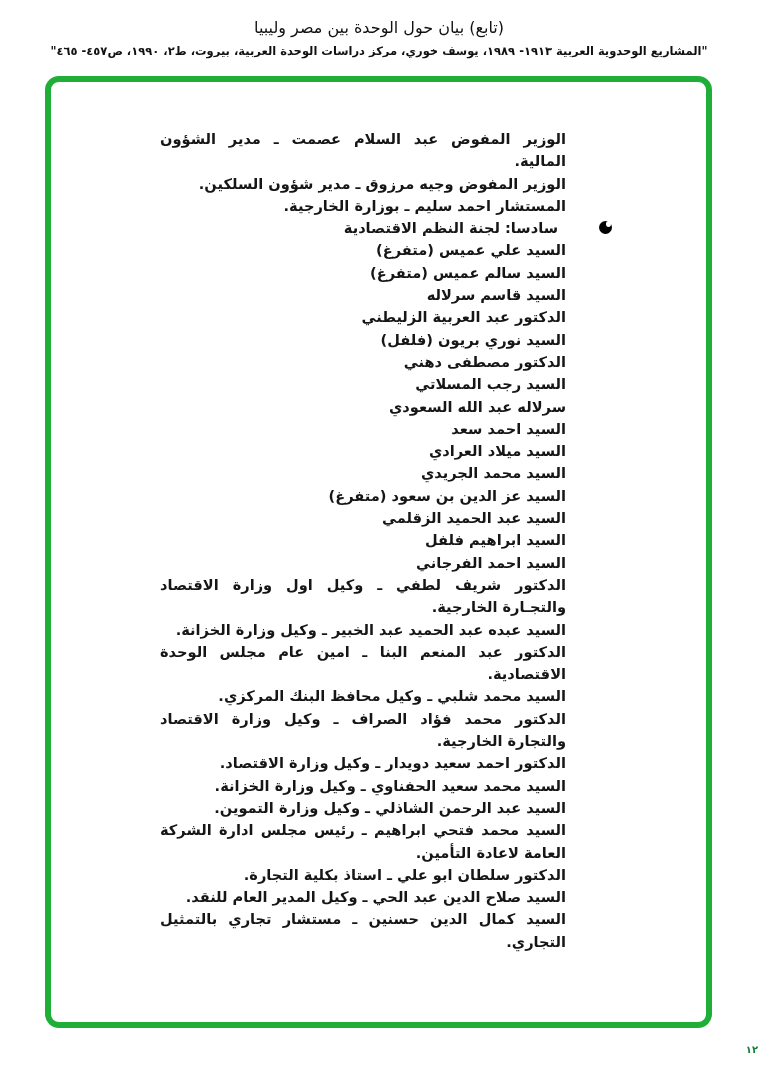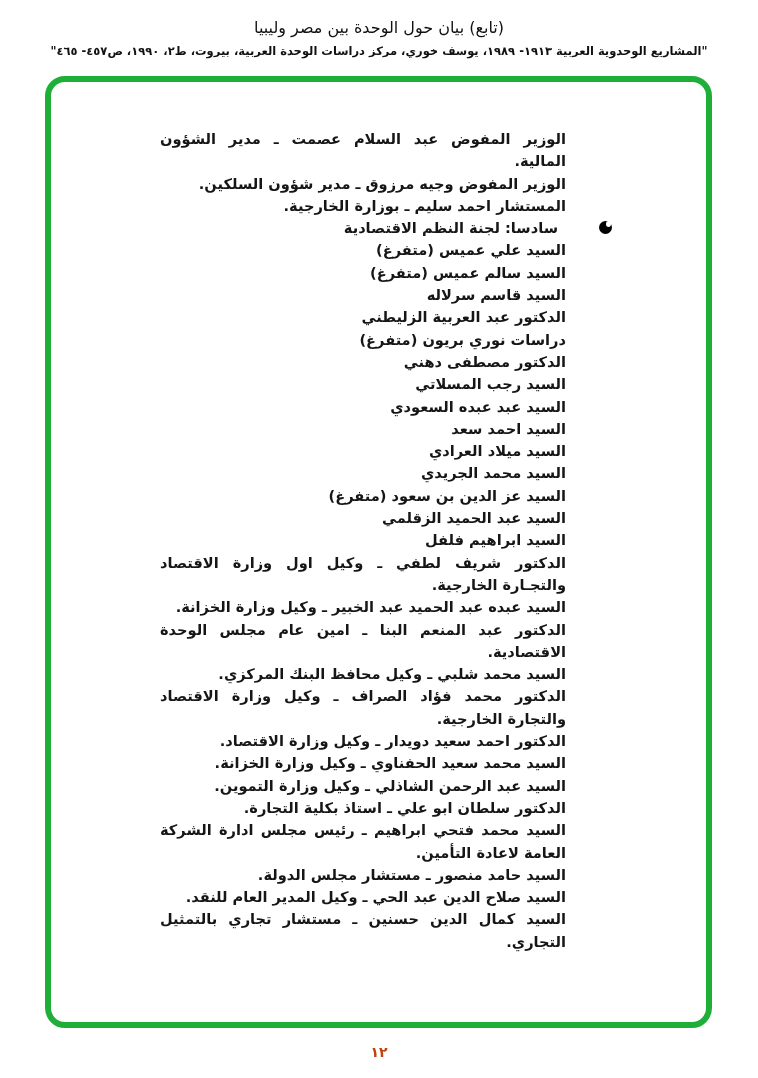--- a/index.html
+++ b/index.html
@@ -40,21 +40,21 @@
     letter-spacing: 0px;
   }
   .green-box {
     position: absolute;
     left: 45px;
     top: 76px;
     width: 667px;
     height: 952px;
     box-sizing: border-box;
     border: 6px solid #1fae38;
-    border-radius: 20px;
+    border-radius: 14px;
     background: #ffffff;
   }
   .text-block {
     position: absolute;
     top: 46px;
     right: 140px;
     width: 406px;
     direction: rtl;
     font-size: 14.6px;
     font-weight: bold;
@@ -88,26 +88,26 @@
     width: 5px;
     height: 6px;
     background: #fff;
     border-radius: 50%;
   }
   .page-number {
     position: absolute;
     top: 1044px;
     left: 0;
     width: 100%;
-    text-align: center;
+    text-align: right;
     direction: rtl;
-    font-size: 14px;
+    font-size: 10px;
     font-weight: bold;
     letter-spacing: 3px;
-    color: #c2410c;
+    color: #15803d;
   }
 </style>
 </head>
 <body>
 
 <div class="page">
 
   <div class="doc-title">(تابع) بيان حول الوحدة بين مصر وليبيا</div>
 
   <div class="doc-citation">"المشاريع الوحدوية العربية ١٩١٣- ١٩٨٩، يوسف خوري، مركز دراسات الوحدة العربية، بيروت، ط٢، ١٩٩٠، ص٤٥٧- ٤٦٥"</div>
@@ -115,41 +115,41 @@
   <div class="green-box">
     <div class="text-block">
         <div class="entry">الوزير المفوض عبد السلام عصمت ـ مدير الشؤون المالية.</div>
         <div class="entry">الوزير المفوض وجيه مرزوق ـ مدير شؤون السلكين.</div>
         <div class="entry">المستشار احمد سليم ـ بوزارة الخارجية.</div>
         <div class="entry heading">سادسا: لجنة النظم الاقتصادية<span class="section-bullet"></span></div>
         <div class="entry">السيد علي عميس (متفرغ)</div>
         <div class="entry">السيد سالم عميس (متفرغ)</div>
         <div class="entry">السيد قاسم سرلاله</div>
         <div class="entry">الدكتور عبد العربية الزليطني</div>
-        <div class="entry">دراسات نوري بريون (متفرغ)</div>
+        <div class="entry">السيد نوري بريون (فلفل)</div>
         <div class="entry">الدكتور مصطفى دهني</div>
         <div class="entry">السيد رجب المسلاتي</div>
-        <div class="entry">السيد عبد عبده السعودي</div>
+        <div class="entry">سرلاله عبد الله السعودي</div>
         <div class="entry">السيد احمد سعد</div>
         <div class="entry">السيد ميلاد العرادي</div>
         <div class="entry">السيد محمد الجريدي</div>
         <div class="entry">السيد عز الدين بن سعود (متفرغ)</div>
         <div class="entry">السيد عبد الحميد الزقلمي</div>
         <div class="entry">السيد ابراهيم فلفل</div>
+        <div class="entry">السيد احمد الفرجاني</div>
         <div class="entry">الدكتور شريف لطفي ـ وكيل اول وزارة الاقتصاد والتجـارة الخارجية.</div>
         <div class="entry">السيد عبده عبد الحميد عبد الخبير ـ وكيل وزارة الخزانة.</div>
         <div class="entry">الدكتور عبد المنعم البنا ـ امين عام مجلس الوحدة الاقتصادية.</div>
         <div class="entry">السيد محمد شلبي ـ وكيل محافظ البنك المركزي.</div>
         <div class="entry">الدكتور محمد فؤاد الصراف ـ وكيل وزارة الاقتصاد والتجارة الخارجية.</div>
         <div class="entry">الدكتور احمد سعيد دويدار ـ وكيل وزارة الاقتصاد.</div>
         <div class="entry">السيد محمد سعيد الحفناوي ـ وكيل وزارة الخزانة.</div>
         <div class="entry">السيد عبد الرحمن الشاذلي ـ وكيل وزارة التموين.</div>
+        <div class="entry">السيد محمد فتحي ابراهيم ـ رئيس مجلس ادارة الشركة العامة لاعادة التأمين.</div>
         <div class="entry">الدكتور سلطان ابو علي ـ استاذ بكلية التجارة.</div>
-        <div class="entry">السيد محمد فتحي ابراهيم ـ رئيس مجلس ادارة الشركة العامة لاعادة التأمين.</div>
-        <div class="entry">السيد حامد منصور ـ مستشار مجلس الدولة.</div>
         <div class="entry">السيد صلاح الدين عبد الحي ـ وكيل المدير العام للنقد.</div>
         <div class="entry">السيد كمال الدين حسنين ـ مستشار تجاري بالتمثيل التجاري.</div>
       </div>
   </div>
 
   <div class="page-number">١٢</div>
 
 </div>
 
 </body></html>

